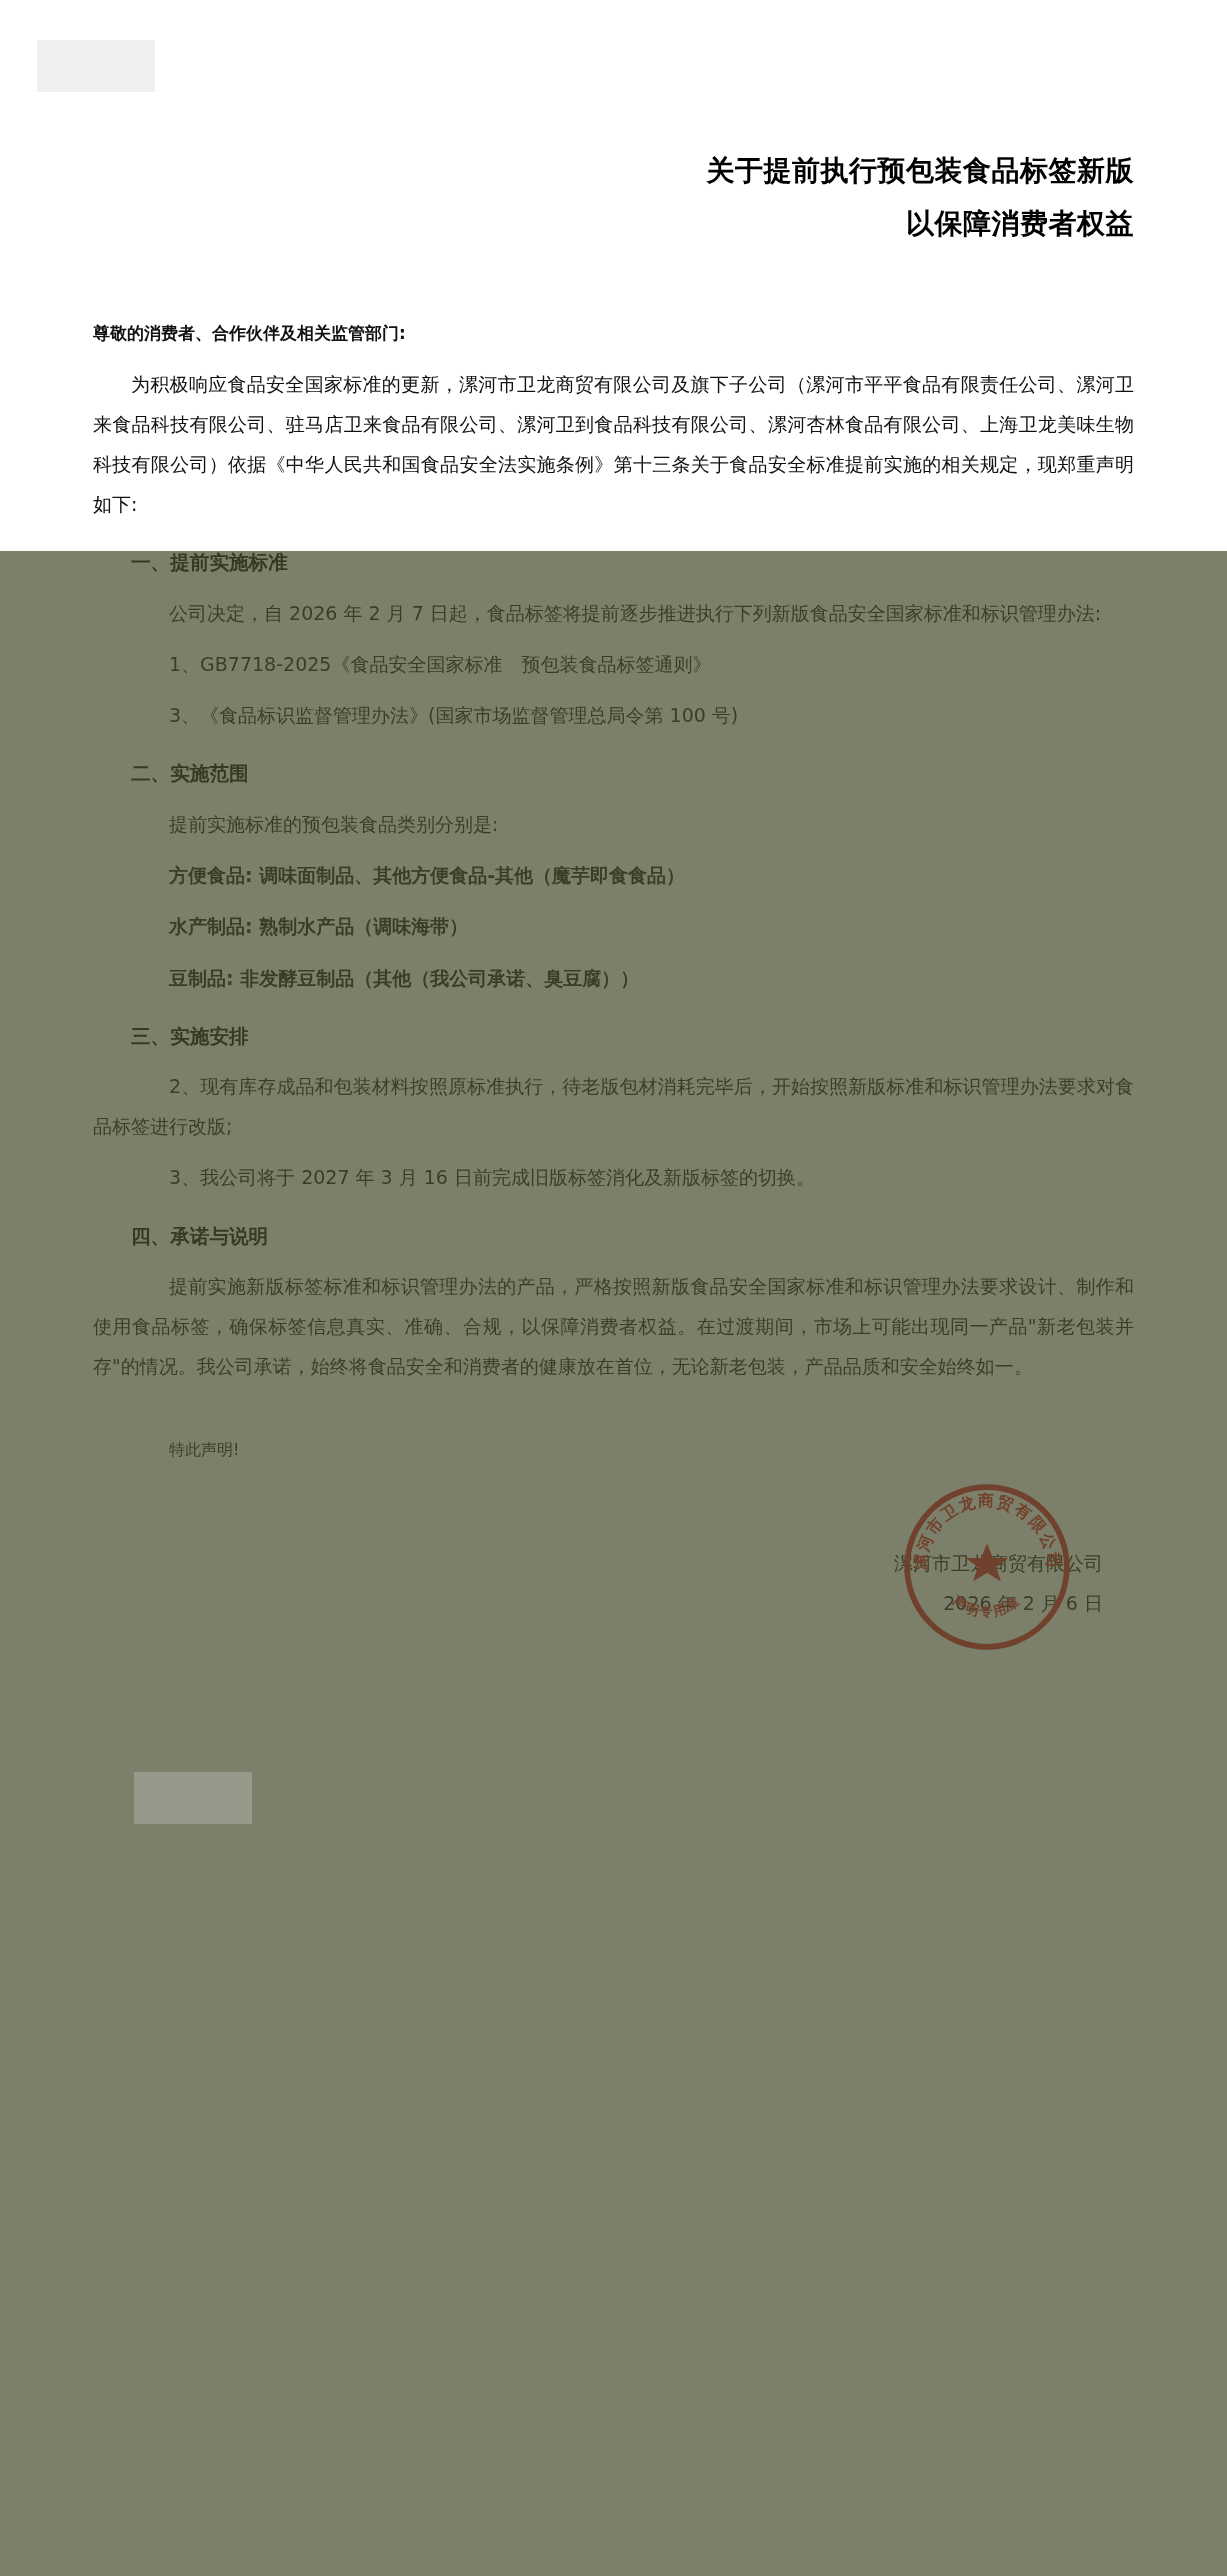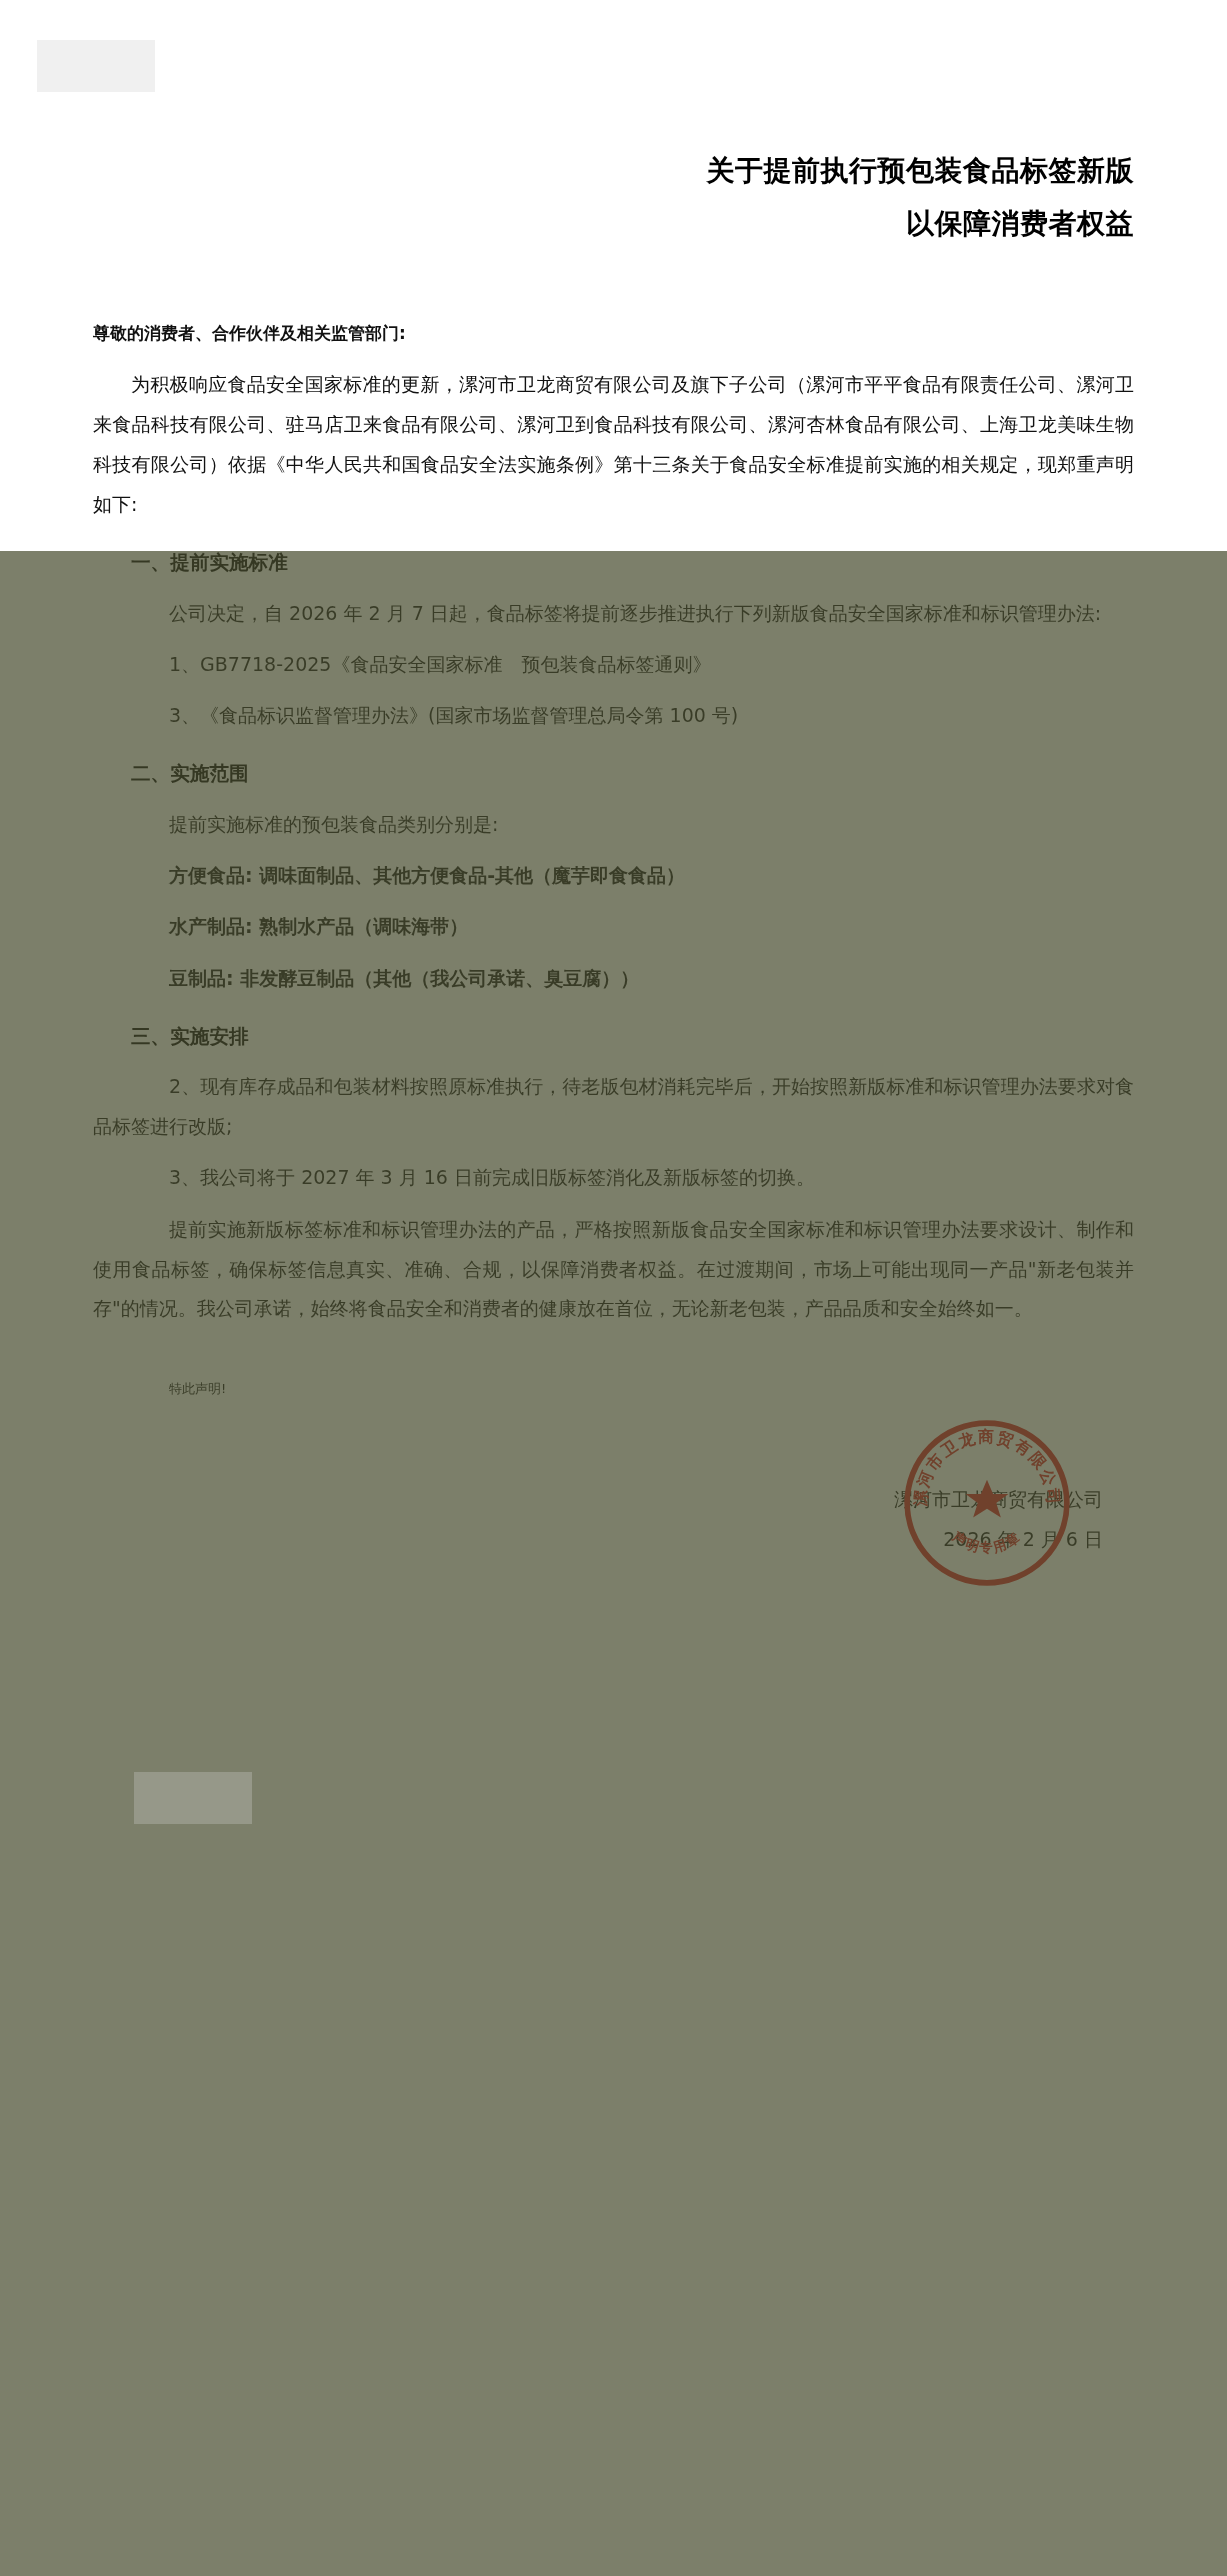--- a/index.html
+++ b/index.html
@@ -109,21 +109,21 @@
     margin: 11.3px 0 0 0;
     text-indent: 76px;
     text-align: justify;
   }
 
   .item-strong-label {
     font-weight: bold;
   }
 
   .closing {
-    font-size: 13px;
+    font-size: 16px;
     color: #111;
     line-height: 2.1;
     margin: 46px 0 0 0;
     text-indent: 76px;
   }
 
   .signature-block {
     margin-top: 77px;
     text-align: right;
     padding-right: 31px;
@@ -177,20 +177,21 @@
     <div class="section-head">二、实施范围</div>
     <p class="item">提前实施标准的预包装食品类别分别是:</p>
     <p class="item item-strong-label">方便食品: 调味面制品、其他方便食品-其他（魔芋即食食品）</p>
     <p class="item item-strong-label">水产制品: 熟制水产品（调味海带）</p>
     <p class="item item-strong-label">豆制品: 非发酵豆制品（其他（我公司承诺、臭豆腐））</p>
 
     <div class="section-head">三、实施安排</div>
     <p class="item">2、现有库存成品和包装材料按照原标准执行，待老版包材消耗完毕后，开始按照新版标准和标识管理办法要求对食品标签进行改版;</p>
     <p class="item">3、我公司将于 2027 年 3 月 16 日前完成旧版标签消化及新版标签的切换。</p>
 
+    <div class="section-head">四、承诺与说明</div>
     <p class="item">提前实施新版标签标准和标识管理办法的产品，严格按照新版食品安全国家标准和标识管理办法要求设计、制作和使用食品标签，确保标签信息真实、准确、合规，以保障消费者权益。在过渡期间，市场上可能出现同一产品"新老包装并存"的情况。我公司承诺，始终将食品安全和消费者的健康放在首位，无论新老包装，产品品质和安全始终如一。</p>
 
     <p class="closing">特此声明!</p>
 
     <div class="signature-block">
       <div class="seal-wrap">
         <div class="seal">
           <svg width="170" height="170" viewBox="0 0 330 330" xmlns="http://www.w3.org/2000/svg">
             <circle cx="165" cy="165" r="155" fill="none" stroke="#d52020" stroke-width="11"></circle>
             <path id="sealTop" d="M 165,165 m -118,0 a 118,118 0 1,1 236,0" fill="none"></path>

